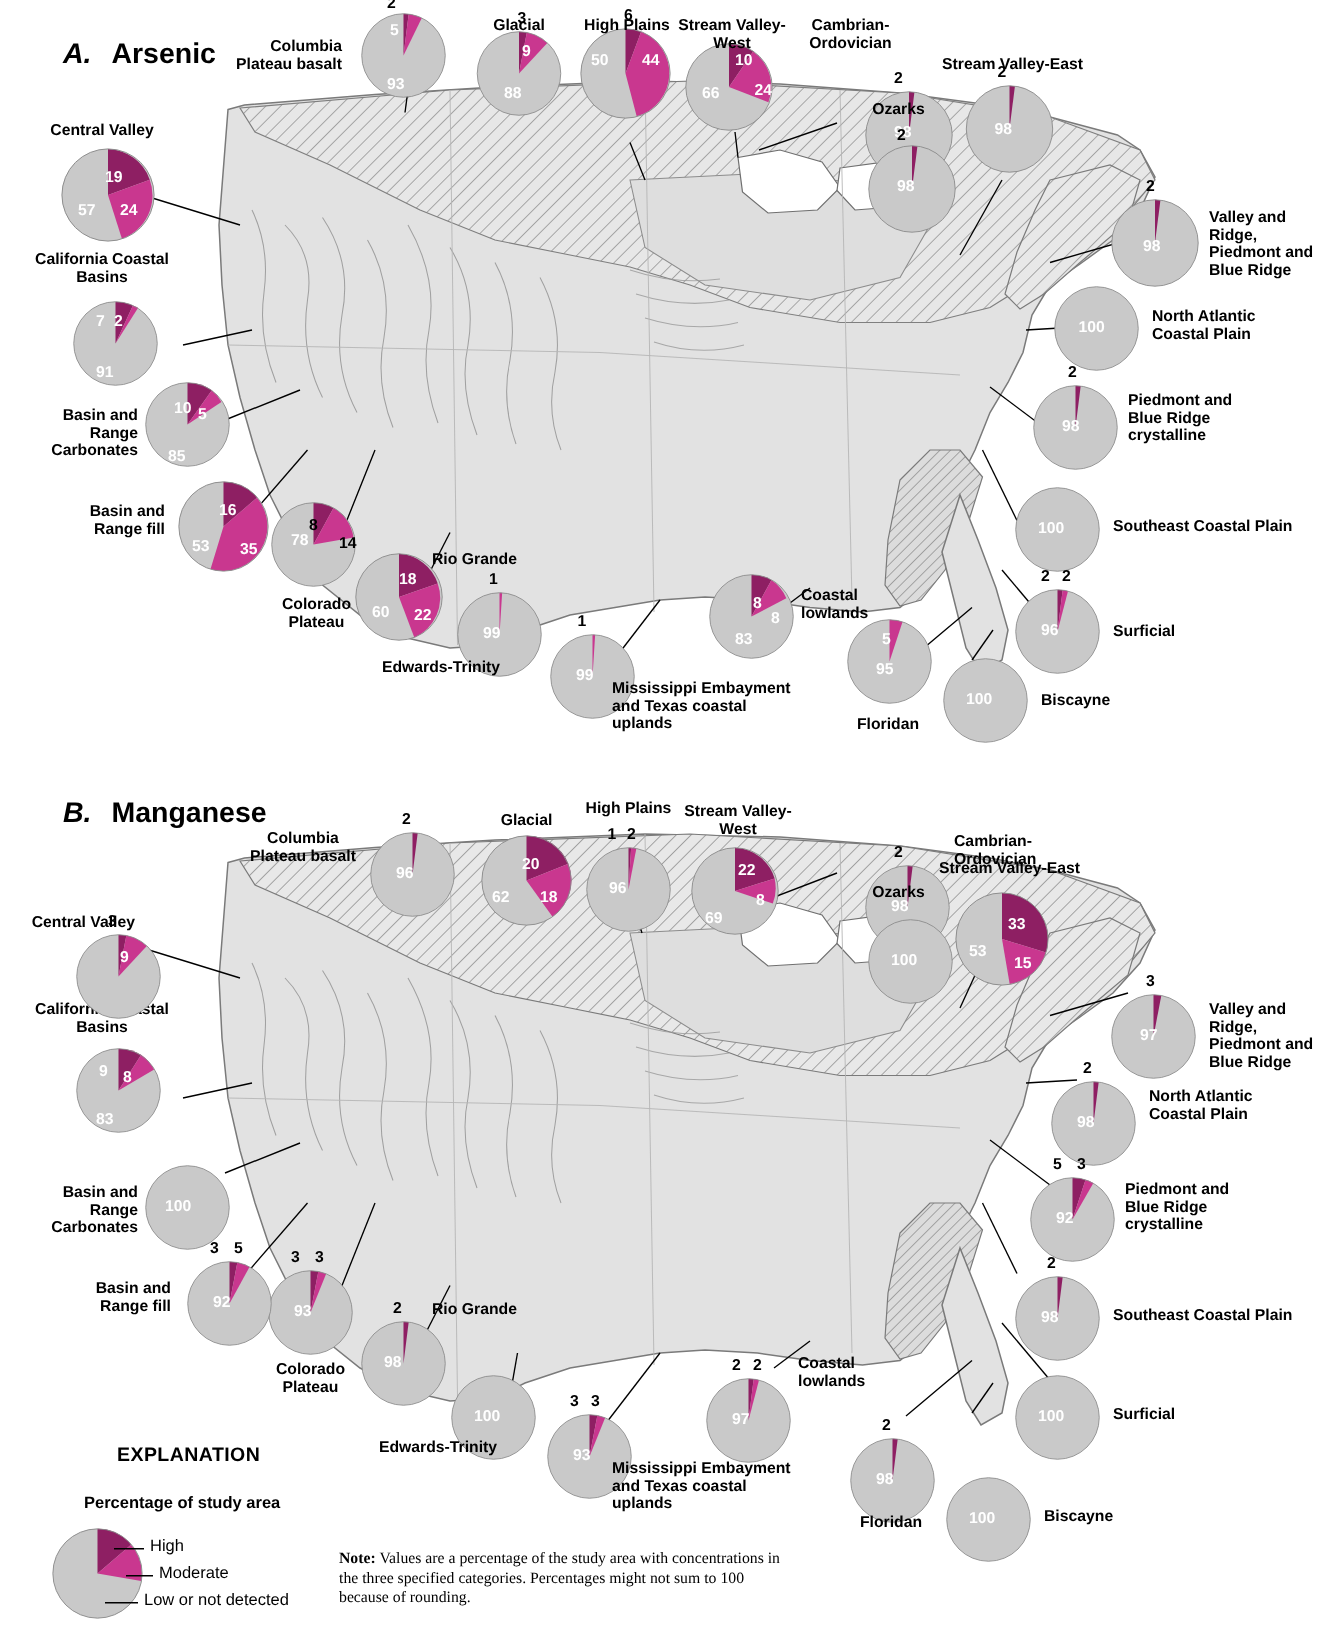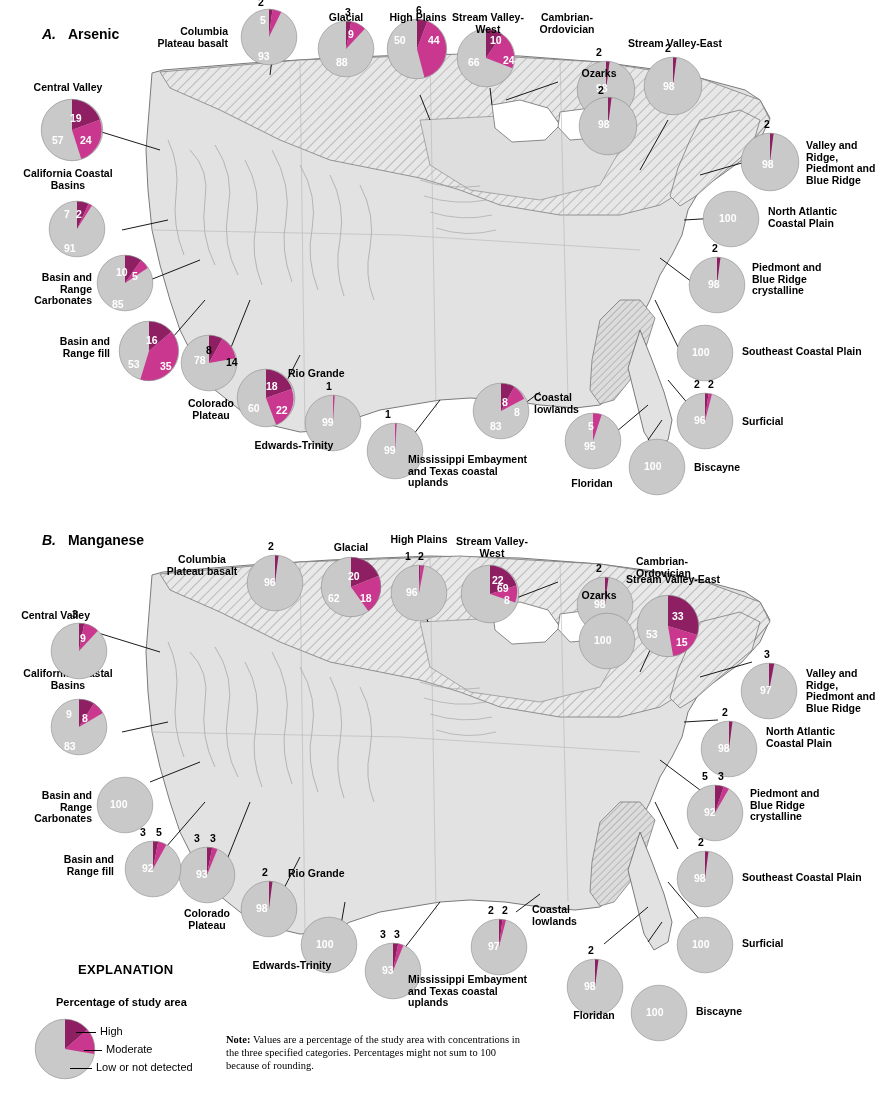--- a/index.html
+++ b/index.html
@@ -4,21 +4,21 @@
 <style>
   html,body{margin:0;padding:0;}
   body{
     width:884px;height:1094px;background:#ffffff;
     font-family:"Liberation Sans", sans-serif;
     color:#000;position:relative;overflow:hidden;
   }
   .panel{position:absolute;left:0;width:884px;}
   #panelA{top:0;height:510px;}
   #panelB{top:512px;height:450px;}
-  .panel-title{position:absolute;font-size:14px;font-weight:bold;}
+  .panel-title{position:absolute;font-size:19px;font-weight:bold;}
   .panel-title .ital{font-style:italic;font-weight:bold;}
   .mapwrap{position:absolute;left:0;top:0;width:884px;height:100%;}
   svg.mapsvg{position:absolute;left:0;top:0;}
   .pie{position:absolute;}
   .pie svg{display:block;}
   .lbl{position:absolute;font-size:10.5px;line-height:11.5px;font-weight:bold;color:#000;}
   .lbl.r{text-align:right;}
   .lbl.c{text-align:center;}
   .val{position:absolute;font-size:10.5px;font-weight:bold;}
   .val.white{color:#ffffff;}
@@ -520,21 +520,21 @@
     <div class="pie" style="left:460px;top:52px;">
       <svg width="60" height="60" viewBox="0 0 100 100">
         <circle cx="50" cy="50" r="48" fill="#c9c9c9"></circle>
         <path d="M50,50 L50,2 A48,48 0 0,1 94.0,36.0 Z" fill="#8e1f63"></path>
         <path d="M50,50 L94.0,36.0 A48,48 0 0,1 92.0,64.0 Z" fill="#c9378f"></path>
         <circle cx="50" cy="50" r="48" fill="none" stroke="#8a8a8a" stroke-width="1"></circle>
       </svg>
     </div>
     <div class="val white" style="left:492px;top:62px;">22</div>
     <div class="val white" style="left:504px;top:82px;">8</div>
-    <div class="val white" style="left:470px;top:70px;margin-left:27px;">69</div>
+    <div class="val white" style="left:470px;top:94px;">69</div>
     <div class="lbl c" style="left:452px;top:24px;width:80px;">Stream Valley-West</div>
 
     <div class="pie" style="left:576px;top:64px;">
       <svg width="58" height="58" viewBox="0 0 100 100">
         <circle cx="50" cy="50" r="48" fill="#c9c9c9"></circle>
         <path d="M50,50 L50,2 A48,48 0 0,1 56.0,2.4 Z" fill="#8e1f63"></path>
         <circle cx="50" cy="50" r="48" fill="none" stroke="#8a8a8a" stroke-width="1"></circle>
       </svg>
     </div>
     <div class="val black" style="left:596px;top:50px;">2</div>

